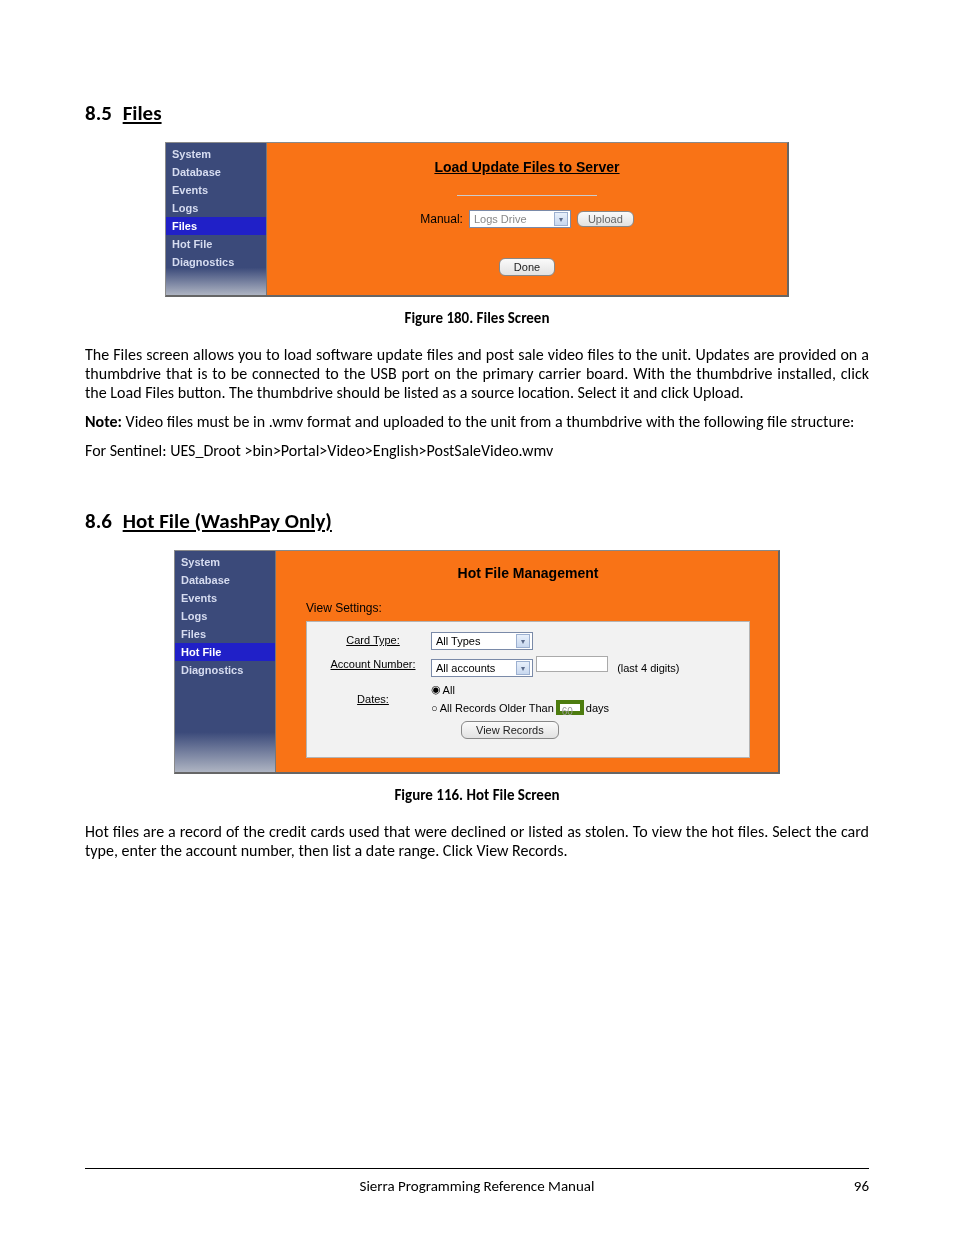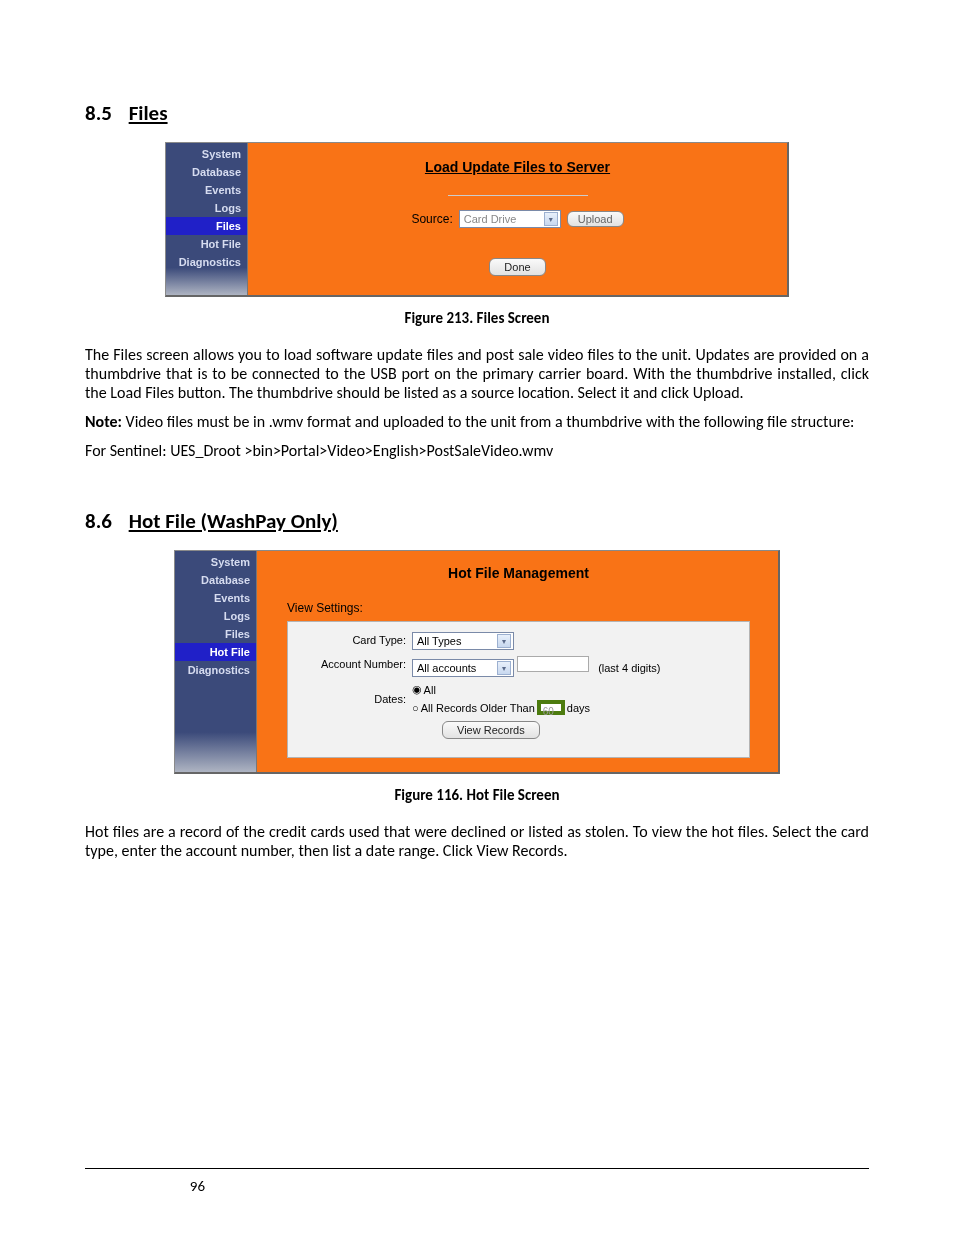--- a/index.html
+++ b/index.html
@@ -15,46 +15,45 @@
     .page {
       padding: 100px 85px 40px 85px;
       min-height: 1235px;
       position: relative;
     }
     h2 {
       font-size: 21px;
       font-weight: bold;
       margin-bottom: 16px;
     }
-    h2 .num { margin-right: 12px; }
+    h2 .num { margin-right: 6px; }
     h2 .title { text-decoration: underline; }
     .figure-wrap { text-align: center; margin-bottom: 6px; }
     .figure-caption {
       font-weight: bold;
       font-size: 15px;
       text-align: center;
       margin: 12px 0 18px;
     }
     .screen-box {
       display: inline-block;
       border: 1px solid #8a8a8a;
       border-right: 2px solid #666;
       border-bottom: 2px solid #666;
       background: #fff;
       text-align: left;
       vertical-align: top;
     }
     .screen-row { display: flex; }
     .sidebar {
-      width: 82px;
+      width: 101px;
       background: linear-gradient(to bottom, #3b4a7a, #3b4a7a 82%, #aeb4c2 100%);
       border-right: 1px solid #777;
       padding: 2px 0 24px 0;
       font-family: Arial, sans-serif;
-      text-align: right;
     }
     .sidebar-item {
       font-size: 11px;
       font-weight: bold;
       color: #d6dcf0;
       padding: 3px 6px;
       cursor: pointer;
     }
     .sidebar-item.selected {
       background: #2020c8;
@@ -130,23 +129,24 @@
       margin-top: 6px;
     }
     .settings-row {
       display: flex;
       align-items: flex-start;
       margin-bottom: 6px;
       gap: 6px;
     }
     .settings-row .lab {
       width: 104px;
-      text-align: right;
+      text-align: center;
       font-size: 11px;
       padding-top: 2px;
+      text-decoration: underline;
     }
     .settings-row .ctl { flex: 1; font-size: 11px; }
     .radio-row { display: flex; align-items: center; gap: 2px; margin-bottom: 4px; font-size: 11px; }
     .numbox {
       display: inline-block;
       border: 4px solid #4d7c0f;
       background: #fff;
       width: 28px; height: 15px;
       font-size: 10px;
       color: #999;
@@ -200,35 +200,35 @@
             <div class="sidebar-item">Events</div>
             <div class="sidebar-item">Logs</div>
             <div class="sidebar-item selected">Files</div>
             <div class="sidebar-item">Hot File</div>
             <div class="sidebar-item">Diagnostics</div>
           </div>
           <div class="main-area">
             <div class="main-title">Load Update Files to Server</div>
             <hr class="hr-line">
             <div class="source-row">
-              <span class="lbl">Source:</span>
+              <span class="lbl">Manual:</span>
               <span class="dropdown">
-                <span>Card Drive</span>
+                <span>Logs Drive</span>
                 <span class="arrow">▾</span>
               </span>
               <span class="btn">Upload</span>
             </div>
             <div class="btn-row">
               <span class="btn dark">Done</span>
             </div>
           </div>
         </div>
       </div>
     </div>
-    <div class="figure-caption">Figure 213. Files Screen</div>
+    <div class="figure-caption">Figure 180. Files Screen</div>
 
     <p class="body">The Files screen allows you to load software update files and post sale video files to the unit. Updates are provided on a thumbdrive that is to be connected to the USB port on the primary carrier board. With the thumbdrive installed, click the Load Files button. The thumbdrive should be listed as a source location. Select it and click Upload.</p>
     <p class="body">
       <strong>Note:</strong><span> Video files must be in .wmv format and uploaded to the unit from a thumbdrive with the following file structure:</span>
     </p>
     <p class="body"> For Sentinel: UES_Droot &gt;bin&gt;Portal&gt;Video&gt;English&gt;PostSaleVideo.wmv</p>
   </div>
 
   <div class="section-block">
     <h2>
@@ -295,16 +295,17 @@
         </div>
       </div>
     </div>
     <div class="figure-caption">Figure 116. Hot File Screen</div>
 
     <p class="body">Hot files are a record of the credit cards used that were declined or listed as stolen. To view the hot files. Select the card type, enter the account number, then list a date range. Click View Records.</p>
   </div>
 
   <div class="footer">
     <span style="width:60px;"></span>
+    <span class="ftitle">Sierra Programming Reference Manual</span>
     <span class="fpage">96</span>
   </div>
 
 </div>
 
 </body></html>

